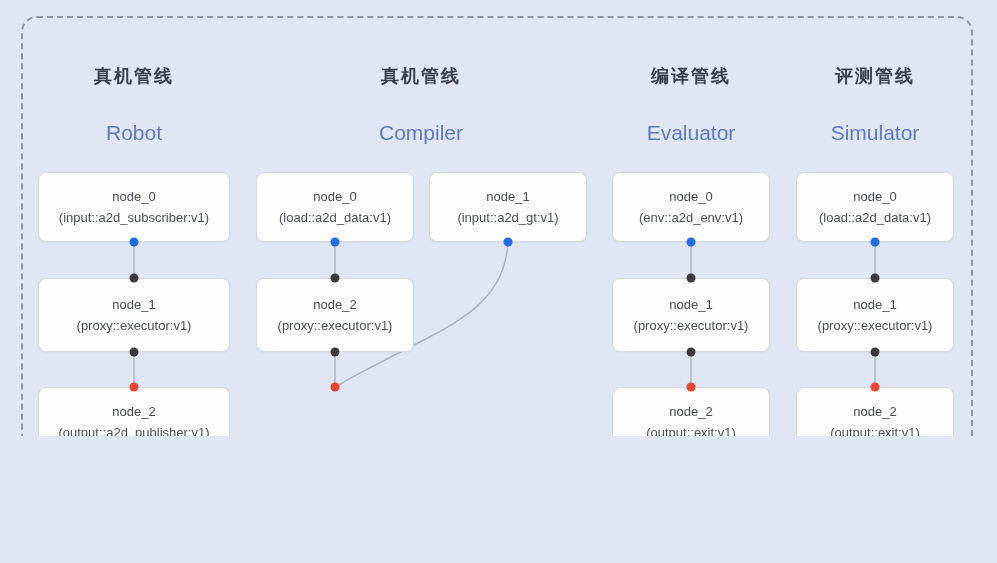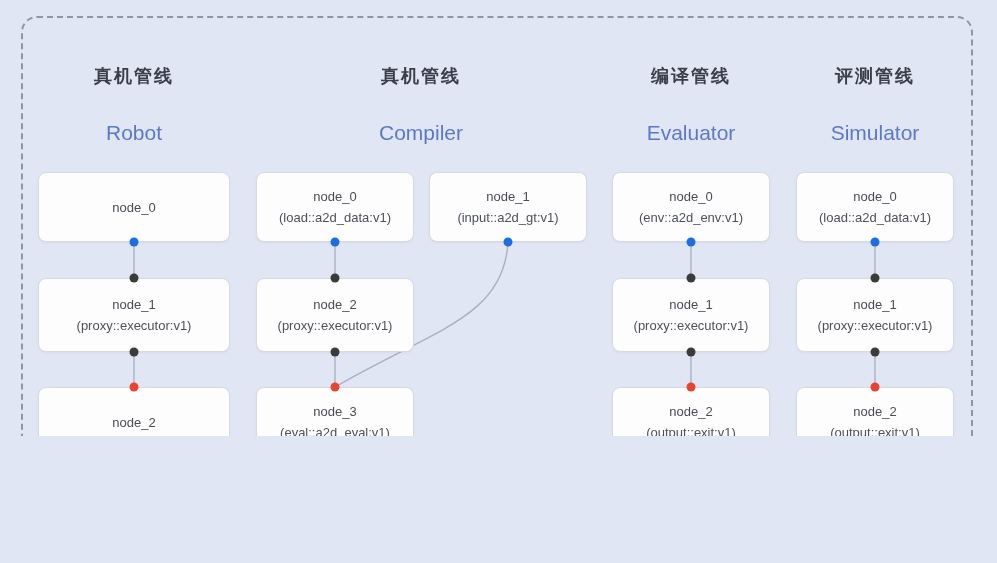--- a/index.html
+++ b/index.html
@@ -132,44 +132,42 @@
     <div class="zh">编译管线</div>
     <div class="en">Evaluator</div>
   </div>
   <div class="hdr" style="left:796px;width:158px;">
     <div class="zh">评测管线</div>
     <div class="en">Simulator</div>
   </div>
 
   <div class="node" style="left:38px;top:172px;width:192px;height:70px;">
     <div class="nname">node_0</div>
+    <div class="ntype">(input::a2d_subscriber:v1)</div>
   </div>
   <div class="node" style="left:38px;top:278px;width:192px;height:74px;">
     <div class="nname">node_1</div>
     <div class="ntype">(proxy::executor:v1)</div>
   </div>
   <div class="node" style="left:38px;top:387px;width:192px;height:70px;">
     <div class="nname">node_2</div>
+    <div class="ntype">(output::a2d_publisher:v1)</div>
   </div>
 
   <div class="node" style="left:256px;top:172px;width:158px;height:70px;">
     <div class="nname">node_0</div>
     <div class="ntype">(load::a2d_data:v1)</div>
   </div>
   <div class="node" style="left:429px;top:172px;width:158px;height:70px;">
     <div class="nname">node_1</div>
     <div class="ntype">(input::a2d_gt:v1)</div>
   </div>
   <div class="node" style="left:256px;top:278px;width:158px;height:74px;">
     <div class="nname">node_2</div>
     <div class="ntype">(proxy::executor:v1)</div>
-  </div>
-  <div class="node" style="left:256px;top:387px;width:158px;height:70px;">
-    <div class="nname">node_3</div>
-    <div class="ntype">(eval::a2d_eval:v1)</div>
   </div>
 
   <div class="node" style="left:612px;top:172px;width:158px;height:70px;">
     <div class="nname">node_0</div>
     <div class="ntype">(env::a2d_env:v1)</div>
   </div>
   <div class="node" style="left:612px;top:278px;width:158px;height:74px;">
     <div class="nname">node_1</div>
     <div class="ntype">(proxy::executor:v1)</div>
   </div>

